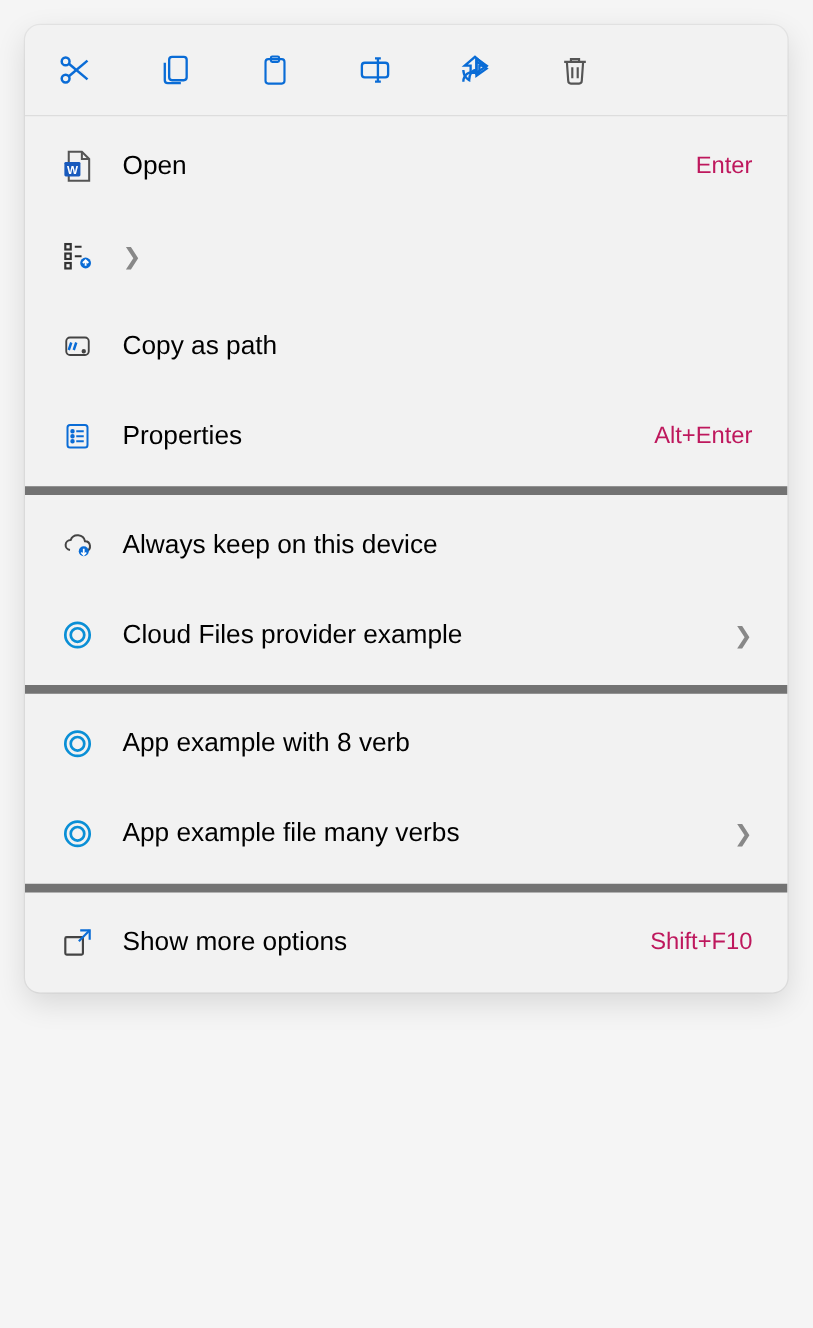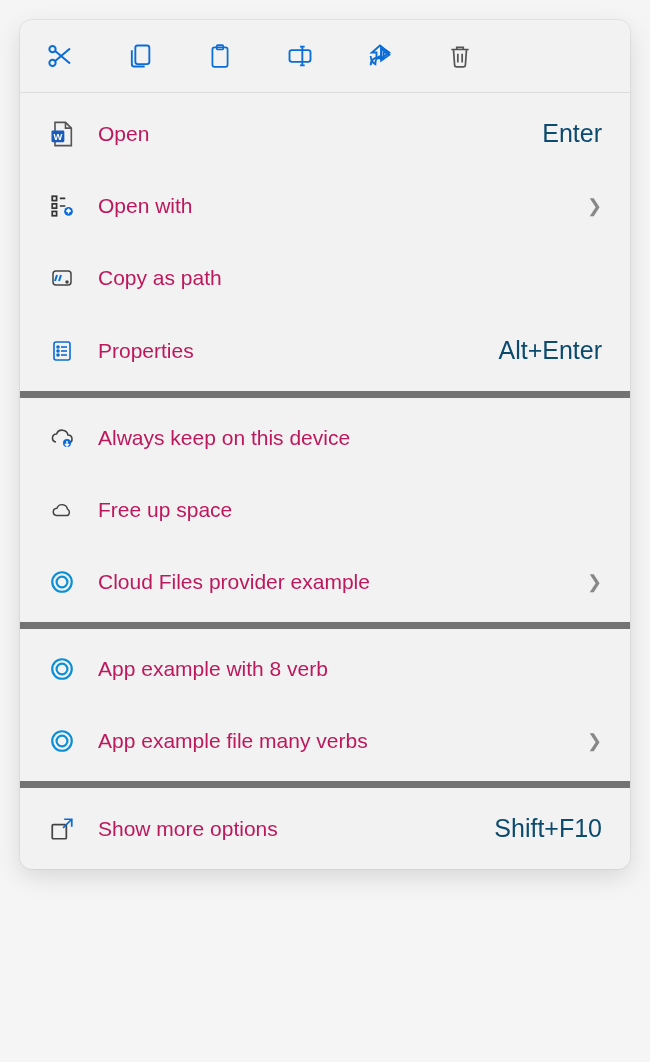--- a/index.html
+++ b/index.html
@@ -51,26 +51,26 @@
   .menu-icon {
     width: 28px;
     height: 28px;
     flex-shrink: 0;
     display: flex;
     align-items: center;
     justify-content: center;
   }
   .menu-label {
     font-size: 21px;
+    color: #000000;
+    flex: 1;
+  }
+  .menu-shortcut {
+    font-size: 19px;
     color: #be185d;
-    flex: 1;
-  }
-  .menu-shortcut {
-    font-size: 25px;
-    color: #0c4a6e;
   }
   .chevron {
     color: #888;
     font-size: 18px;
   }
   svg { display: block; }
 </style>
 </head>
 <body>
 
@@ -143,21 +143,20 @@
         <svg width="26" height="26" viewBox="0 0 24 24" fill="none" stroke="#333" stroke-width="1.6">
           <rect x="3" y="3" width="4" height="4"></rect>
             <rect x="3" y="10" width="4" height="4"></rect>
             <rect x="3" y="17" width="4" height="4"></rect>
           <line x1="10" y1="5" x2="15" y2="5"></line>
             <line x1="10" y1="12" x2="15" y2="12"></line>
           <circle cx="18" cy="17" r="4" fill="#0a6cd6" stroke="none"></circle>
           <path d="M18 15v4M16 17l2-2 2 2" stroke="#fff" stroke-width="1.4"></path>
         </svg>
       </span>
-      <span class="menu-label">Open with</span>
       <span class="chevron">❯</span>
     </div>
 
 
     <div class="menu-item">
       <span class="menu-icon">
         <svg width="28" height="24" viewBox="0 0 24 24" fill="none" stroke="#444" stroke-width="1.5">
           <rect x="3" y="5" width="18" height="14" rx="3"></rect>
           <path d="M7 9l-2 6M11 9l-2 6" stroke="#0a6cd6" stroke-width="2"></path>
           <circle cx="17" cy="16" r="1" fill="#444"></circle>
@@ -188,28 +187,20 @@
       <span class="menu-icon">
         <svg width="30" height="24" viewBox="0 0 24 24" fill="none" stroke="#444" stroke-width="1.6">
           <path d="M6 16a4 4 0 0 1 .5-7.97A6 6 0 0 1 18 9a4 4 0 0 1 1 7.87"></path>
           <circle cx="17" cy="17" r="4" fill="#0a6cd6" stroke="none"></circle>
           <path d="M17 15v4M15 18l2 2 2-2" stroke="#fff" stroke-width="1.4"></path>
         </svg>
       </span>
       <span class="menu-label">Always keep on this device</span>
     </div>
 
-    <div class="menu-item">
-      <span class="menu-icon">
-        <svg width="30" height="22" viewBox="0 0 24 24" fill="none" stroke="#444" stroke-width="1.6">
-          <path d="M6 18a4 4 0 0 1 .5-7.97A6 6 0 0 1 18 11a4 4 0 0 1 0 7H6z"></path>
-        </svg>
-      </span>
-      <span class="menu-label">Free up space</span>
-    </div>
 
     <div class="menu-item">
       <span class="menu-icon">
         <svg width="26" height="26" viewBox="0 0 24 24" fill="none" stroke="#0a8fd6" stroke-width="2">
           <circle cx="12" cy="12" r="9"></circle>
             <circle cx="12" cy="12" r="5"></circle>
         </svg>
       </span>
       <span class="menu-label">Cloud Files provider example</span>
       <span class="chevron">❯</span>

